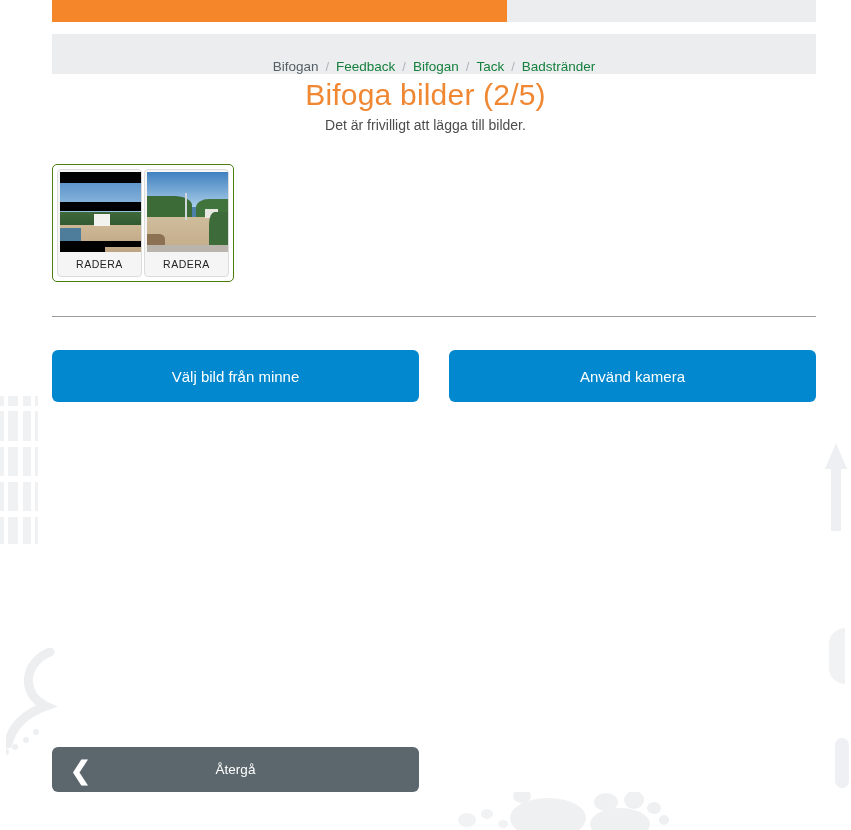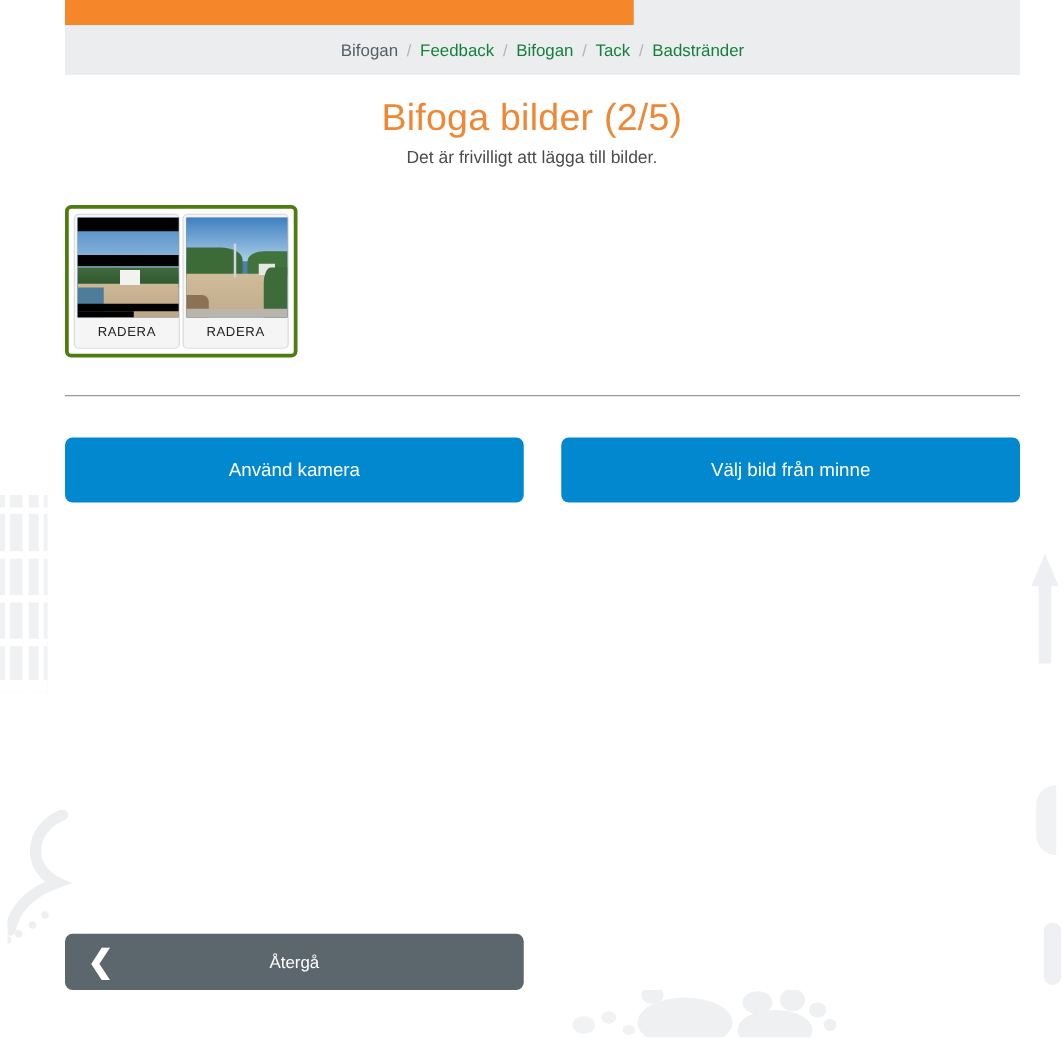--- a/index.html
+++ b/index.html
@@ -56,24 +56,24 @@
     width: 764px; height: 22px;
     background: #ebedef;
   }
   .progress-fill {
     position: absolute; left: 0; top: 0;
     height: 22px; background: #f5862a;
   }
 
   
   .crumb-bar {
-    position: absolute; left: 52px; top: 20px;
+    position: absolute; left: 52px; top: 34px;
     width: 764px; height: 40px;
     background: #ebedef;
-    display: flex; align-items: center; justify-content: center;
+    display: flex; align-items: flex-end; justify-content: center;
   }
   .crumb-list {
     display: flex; align-items: center;
     font-size: 13.5px;
     gap: 0px;
   }
   .crumb-item { color: #15803d; padding: 0 7px; cursor: pointer; }
   .crumb-item.current { color: #555f66; cursor: default; }
   .crumb-sep { color: #aeb4b8; font-size: 13px; }
 
@@ -110,21 +110,21 @@
     text-align: center;
     color: #4c4c4c; font-size: 14px;
   }
 
   
   .thumb-strip {
     position: absolute; left: 52px; top: 164px;
     display: flex; gap: 2px;
     padding: 4px 4px;
     background: #ffffff;
-    border: 3px solid #4d7c0f;
+    border: 1px solid #4d7c0f;
     border-radius: 5px;
   }
   .thumb-card {
     width: 85px;
     background: #f5f5f5;
     border: 1px solid #dcdcdc;
     border-radius: 4px;
     padding: 2px 2px 0 2px;
     display: flex; flex-direction: column;
   }
@@ -333,22 +333,22 @@
         </div>
       </div>
       <button class="thumb-del">RADERA</button>
     </div>
 
   </div>
 
   <div class="divider"></div>
 
   <div class="action-row">
+    <button class="btn-blue">Välj bild från minne</button>
     <button class="btn-blue">Använd kamera</button>
-    <button class="btn-blue">Välj bild från minne</button>
   </div>
 
   <div class="nav-row">
     <button class="btn-nav btn-back">
       <span class="chev chev-l">❮</span>
       <span>Återgå</span>
     </button>
   </div>
 
 </div>

